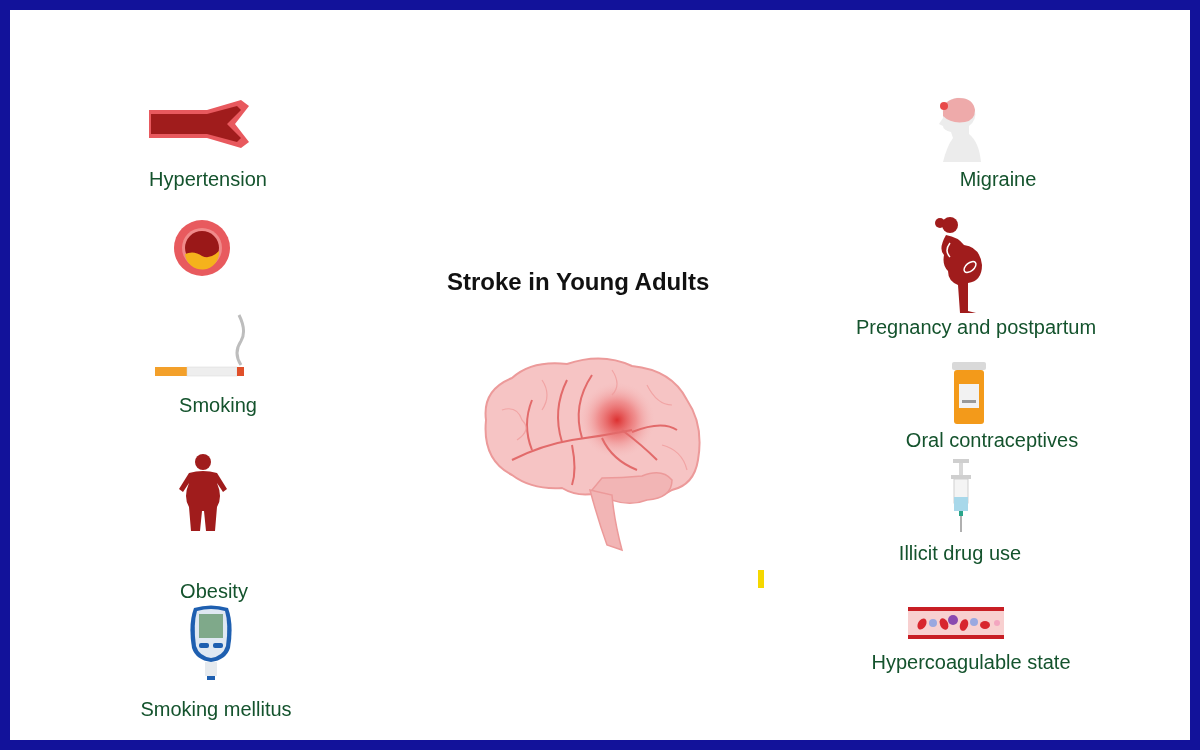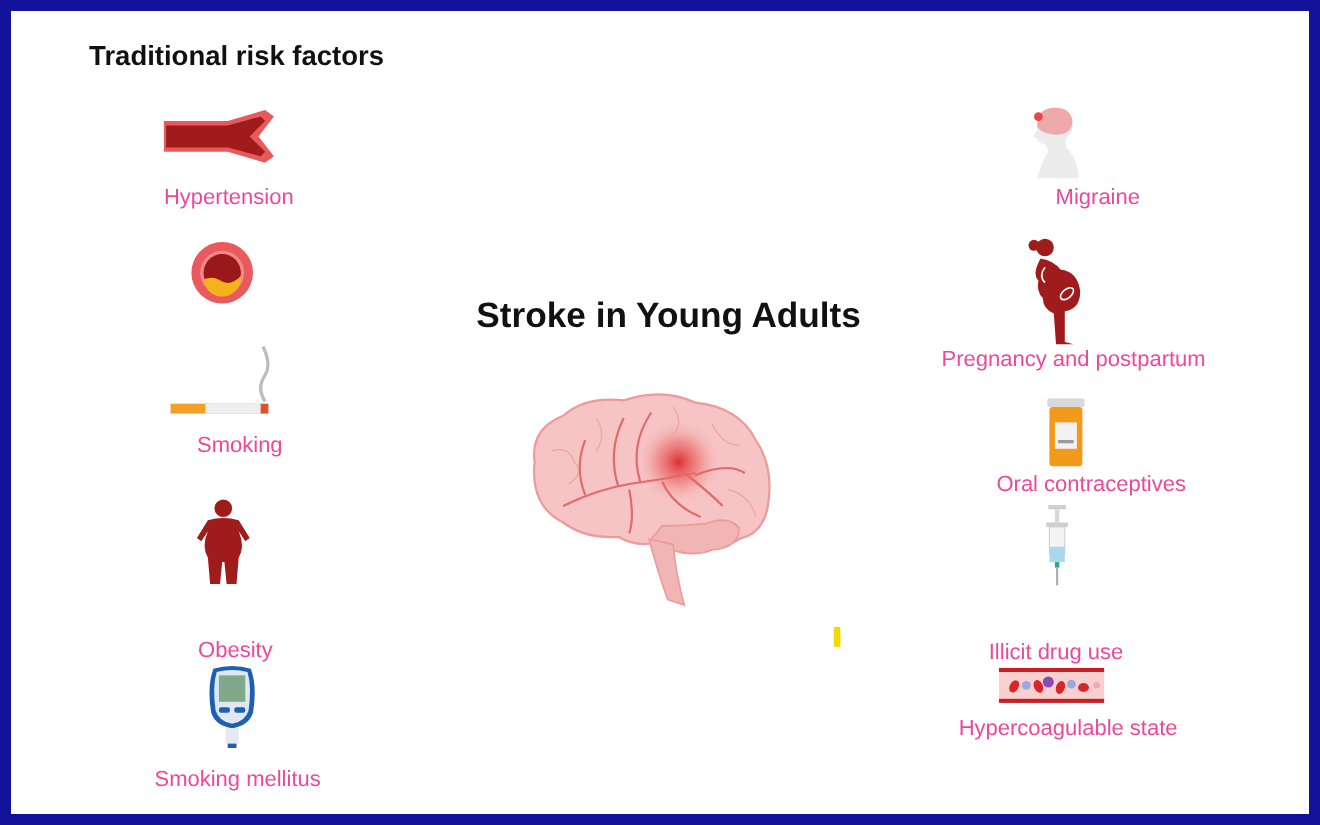--- a/index.html
+++ b/index.html
@@ -12,31 +12,30 @@
     position: absolute; left: 10px; top: 10px;
     width: 1180px; height: 730px;
     background: #ffffff;
   }
   .abs { position: absolute; }
   .heading {
     position: absolute; font-weight: bold; color: #111;
     font-size: 25px; white-space: nowrap;
   }
   .label {
-    position: absolute; color: #ec4899; font-size: 20px;
+    position: absolute; color: #14532d; font-size: 20px;
     white-space: nowrap; transform: translateX(-50%);
   }
   .icon { position: absolute; }
 </style>
 </head>
 <body>
 
 <div class="frame">
 
-  <div class="heading" style="left:71px; top:27px;">Traditional risk factors</div>
 
   <svg class="icon" style="left:135px; top:86px;" width="110" height="56" viewBox="0 0 110 56">
     <path d="M4 14 H62 L96 4 L104 10 L90 28 L104 46 L96 52 L62 42 H4 Z" fill="#e8595e"></path>
     <path d="M6 18 H62 L92 10 L96 14 L82 28 L96 42 L92 46 L62 38 H6 Z" fill="#a01c1c"></path>
   </svg>
   <div class="label" style="left:198px; top:158px;">Hypertension</div>
 
   <svg class="icon" style="left:162px; top:208px;" width="60" height="60" viewBox="0 0 60 60">
     <circle cx="30" cy="30" r="28" fill="#e85a5e"></circle>
     <circle cx="30" cy="30" r="20" fill="#f08a8a"></circle>
@@ -62,21 +61,21 @@
     <path d="M6 4 Q23 -1 40 4 Q46 20 42 44 Q38 56 23 58 Q8 56 4 44 Q0 20 6 4 Z" fill="#1e5fb0"></path>
     <path d="M9 7 Q23 3 37 7 Q41 20 38 42 Q35 52 23 54 Q11 52 8 42 Q5 20 9 7 Z" fill="#dfe8f2"></path>
     <rect x="11" y="10" width="24" height="24" fill="#7fa98a"></rect>
     <rect x="11" y="39" width="10" height="5" rx="2" fill="#1e5fb0"></rect>
     <rect x="25" y="39" width="10" height="5" rx="2" fill="#1e5fb0"></rect>
     <rect x="17" y="58" width="12" height="14" fill="#e6eaee"></rect>
     <rect x="19" y="72" width="8" height="4" fill="#1e5fb0"></rect>
   </svg>
   <div class="label" style="left:206px; top:688px;">Smoking mellitus</div>
 
-  <div class="heading" style="left:423px; top:258px; font-size:32px;">Stroke in Young Adults</div>
+  <div class="heading" style="left:437px; top:258px; font-size:24px;">Stroke in Young Adults</div>
 
   <svg class="icon" style="left:462px; top:340px;" width="240" height="210" viewBox="0 0 240 210">
     <defs>
       <radialGradient id="lesion" cx="0.5" cy="0.5" r="0.5">
         <stop offset="0" stop-color="#d92020" stop-opacity="0.9"></stop>
         <stop offset="0.5" stop-color="#e85050" stop-opacity="0.45"></stop>
         <stop offset="1" stop-color="#f4b6b6" stop-opacity="0"></stop>
       </radialGradient>
     </defs>
     <path d="M14 70 Q10 40 40 28 Q60 10 95 14 Q130 2 160 16 Q200 20 215 50 Q232 75 226 110 Q222 135 200 140 Q185 150 165 145 Q150 150 135 140 Q110 150 90 138 Q60 140 40 125 Q10 110 14 70 Z" fill="#f6c4c4" stroke="#ec9a9a" stroke-width="2"></path>
@@ -131,21 +130,21 @@
 
   <svg class="icon" style="left:940px; top:449px;" width="22" height="74" viewBox="0 0 22 74">
     <rect x="3" y="0" width="16" height="4" fill="#cfcfcf"></rect>
     <rect x="9" y="4" width="4" height="12" fill="#d8d8d8"></rect>
     <rect x="1" y="16" width="20" height="4" fill="#cfcfcf"></rect>
     <rect x="4" y="20" width="14" height="24" fill="#f4f4f4" stroke="#cfcfcf"></rect>
     <rect x="4" y="38" width="14" height="14" fill="#a8d8ea"></rect>
     <rect x="9" y="52" width="4" height="5" fill="#2aa58a"></rect>
     <rect x="10" y="57" width="2" height="16" fill="#b0b0b0"></rect>
   </svg>
-  <div class="label" style="left:950px; top:532px;margin-top:40px;">Illicit drug use</div>
+  <div class="label" style="left:950px; top:532px;">Illicit drug use</div>
 
   <svg class="icon" style="left:898px; top:597px;" width="96" height="32" viewBox="0 0 96 32">
     <rect x="0" y="0" width="96" height="4" fill="#c81e24"></rect>
     <rect x="0" y="28" width="96" height="4" fill="#c81e24"></rect>
     <rect x="0" y="4" width="96" height="24" fill="#f8d0d0"></rect>
     <ellipse cx="14" cy="17" rx="4" ry="6" fill="#d8262e" transform="rotate(30 14 17)"></ellipse>
     <circle cx="25" cy="16" r="4" fill="#9aa8e0"></circle>
     <ellipse cx="36" cy="17" rx="4" ry="6" fill="#d8262e" transform="rotate(-25 36 17)"></ellipse>
     <circle cx="45" cy="13" r="5" fill="#8a4ab0"></circle>
     <ellipse cx="56" cy="18" rx="4" ry="6" fill="#d8262e" transform="rotate(20 56 18)"></ellipse>

